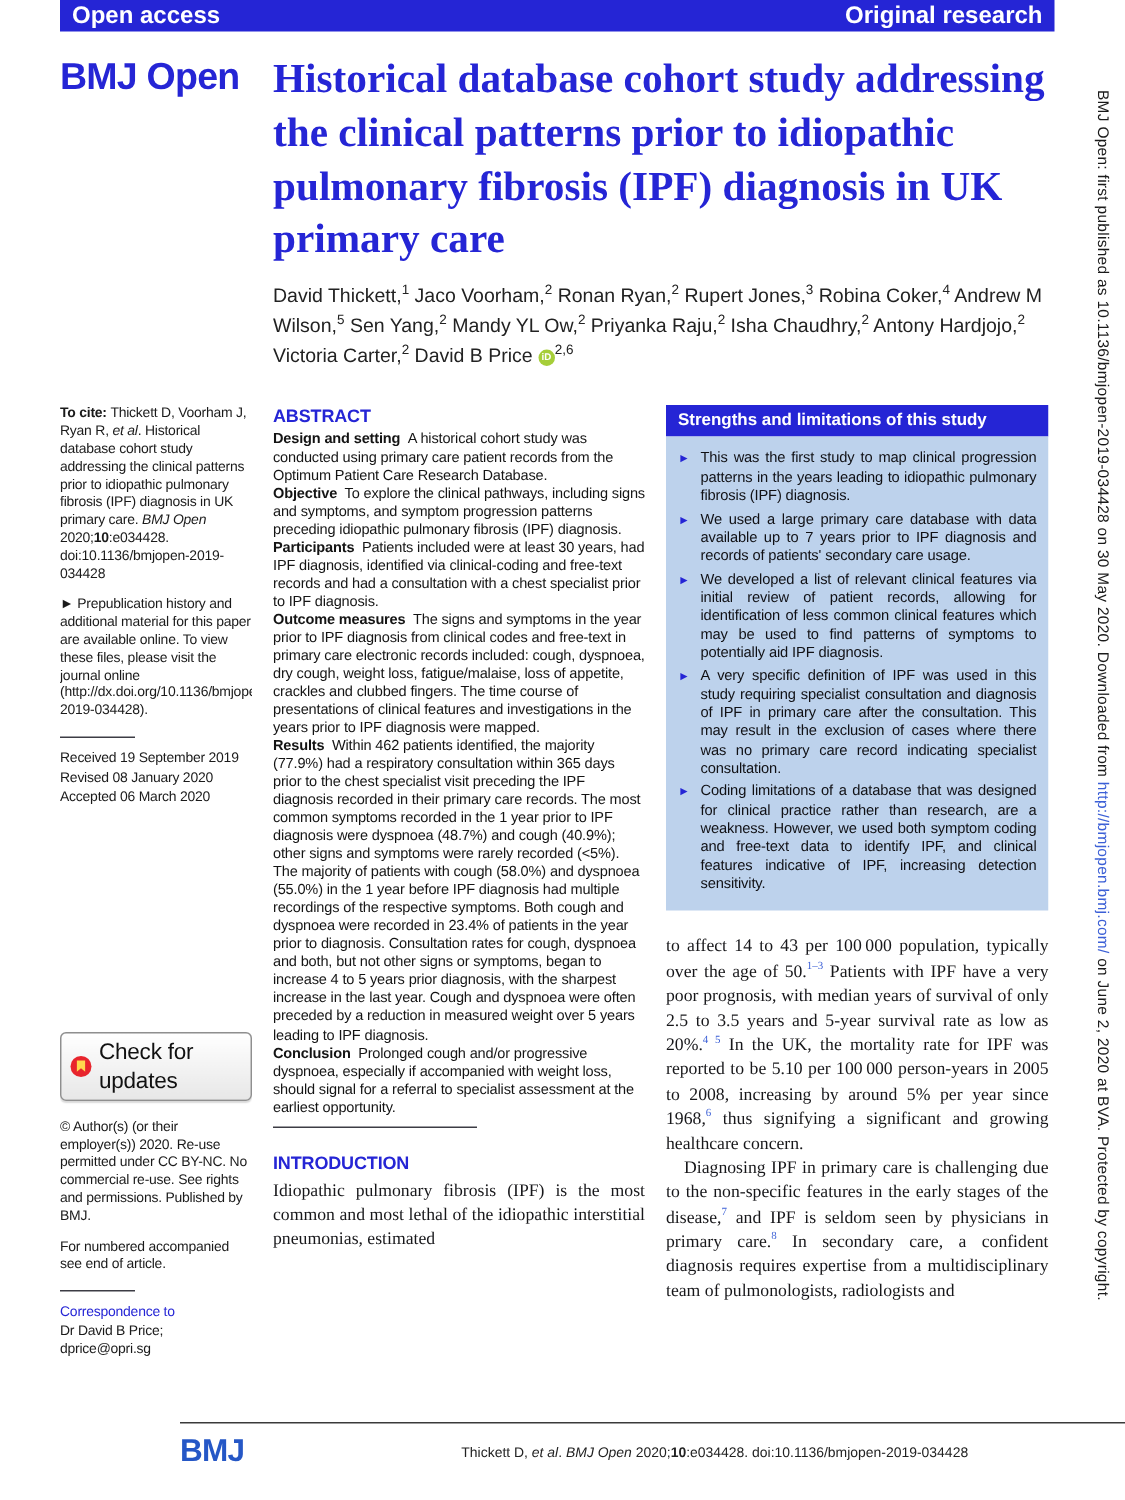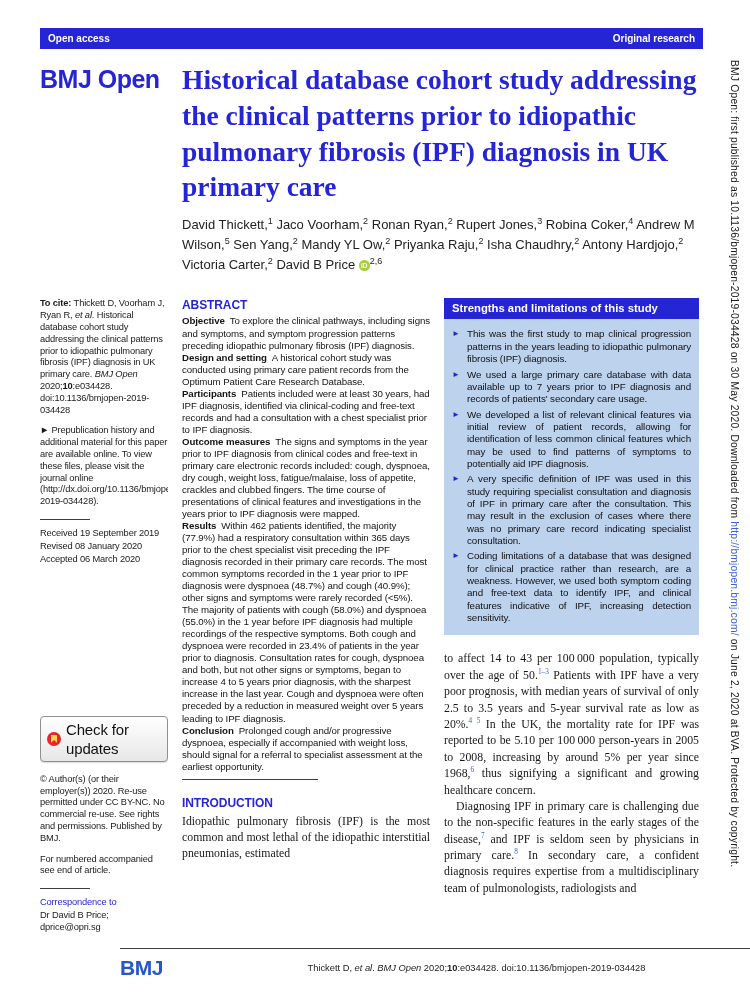--- a/index.html
+++ b/index.html
@@ -11,23 +11,23 @@
     --crossmark-yellow:#ffd84d;
     --footer-logo-blue:#2557c6;
   }
   *{box-sizing:border-box;margin:0;padding:0;}
   html,body{background:#fff;}
   body{font-family:"Liberation Sans",sans-serif;color:#111;}
   .sheet{position:relative;width:750px;height:1000px;background:#fff;overflow:hidden;}
   .content{position:absolute;left:40px;top:0;width:663px;}
 
   
-  .topbar{margin-top:28px;height:21px;background:var(--primary-blue);color:#fff;
+  .topbar{height:21px;background:var(--primary-blue);color:#fff;
     display:flex;justify-content:space-between;align-items:center;padding:0 8px;
-    font-weight:bold;font-size:10px;gap:14px;}
+    font-weight:bold;font-size:16px;gap:14px;}
 
   
   .masthead{display:flex;margin-top:13px;}
   .journal-logo{width:142px;font-size:25px;font-weight:bold;color:var(--primary-blue);
     letter-spacing:-0.5px;padding-top:3px;}
   .title{font-family:"Liberation Serif",serif;font-weight:700;color:var(--primary-blue);
     font-size:27.5px;line-height:1.3;width:521px;}
 
   
   .authors{margin-left:142px;width:521px;margin-top:10px;font-size:13px;line-height:1.5;color:#222;}
@@ -123,22 +123,22 @@
         <p>© Author(s) (or their employer(s)) 2020. Re-use permitted under CC BY-NC. No commercial re-use. See rights and permissions. Published by BMJ.</p>
         <p>For numbered accompanied see end of article.</p>
         <div class="mini-rule"></div>
         <p class="corr-label">Correspondence to</p>
         <p>Dr David B Price; dprice@opri.sg</p>
       </div>
 
       <div class="col col-mid">
         <h2 class="h-blue">ABSTRACT</h2>
         <div id="abstract-sections">
+            <p class="abs-p"><b class="abs-label">Design and setting</b>A historical cohort study was conducted using primary care patient records from the Optimum Patient Care Research Database.</p>
             <p class="abs-p"><b class="abs-label">Objective</b>To explore the clinical pathways, including signs and symptoms, and symptom progression patterns preceding idiopathic pulmonary fibrosis (IPF) diagnosis.</p>
-            <p class="abs-p"><b class="abs-label">Design and setting</b>A historical cohort study was conducted using primary care patient records from the Optimum Patient Care Research Database.</p>
             <p class="abs-p"><b class="abs-label">Participants</b>Patients included were at least 30 years, had IPF diagnosis, identified via clinical-coding and free-text records and had a consultation with a chest specialist prior to IPF diagnosis.</p>
             <p class="abs-p"><b class="abs-label">Outcome measures</b>The signs and symptoms in the year prior to IPF diagnosis from clinical codes and free-text in primary care electronic records included: cough, dyspnoea, dry cough, weight loss, fatigue/malaise, loss of appetite, crackles and clubbed fingers. The time course of presentations of clinical features and investigations in the years prior to IPF diagnosis were mapped.</p>
             <p class="abs-p"><b class="abs-label">Results</b>Within 462 patients identified, the majority (77.9%) had a respiratory consultation within 365 days prior to the chest specialist visit preceding the IPF diagnosis recorded in their primary care records. The most common symptoms recorded in the 1 year prior to IPF diagnosis were dyspnoea (48.7%) and cough (40.9%); other signs and symptoms were rarely recorded (&lt;5%). The majority of patients with cough (58.0%) and dyspnoea (55.0%) in the 1 year before IPF diagnosis had multiple recordings of the respective symptoms. Both cough and dyspnoea were recorded in 23.4% of patients in the year prior to diagnosis. Consultation rates for cough, dyspnoea and both, but not other signs or symptoms, began to increase 4 to 5 years prior diagnosis, with the sharpest increase in the last year. Cough and dyspnoea were often preceded by a reduction in measured weight over 5 years leading to IPF diagnosis.</p>
             <p class="abs-p"><b class="abs-label">Conclusion</b>Prolonged cough and/or progressive dyspnoea, especially if accompanied with weight loss, should signal for a referral to specialist assessment at the earliest opportunity.</p>
           </div>
         <div class="rule-mid"></div>
         <h2 class="h-blue intro-h">INTRODUCTION</h2>
         <p class="body-serif"><span>Idiopathic pulmonary fibrosis (IPF) is the most common and most lethal of the idiopathic interstitial pneumonias, estimated</span></p>
       </div>
 

